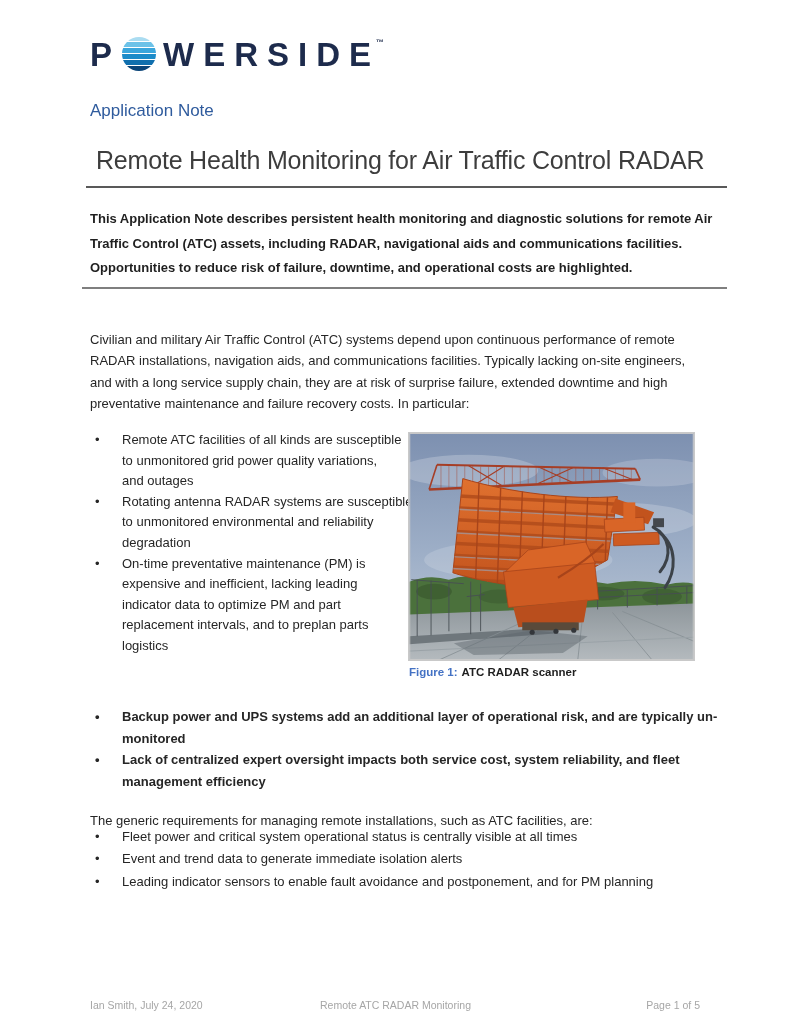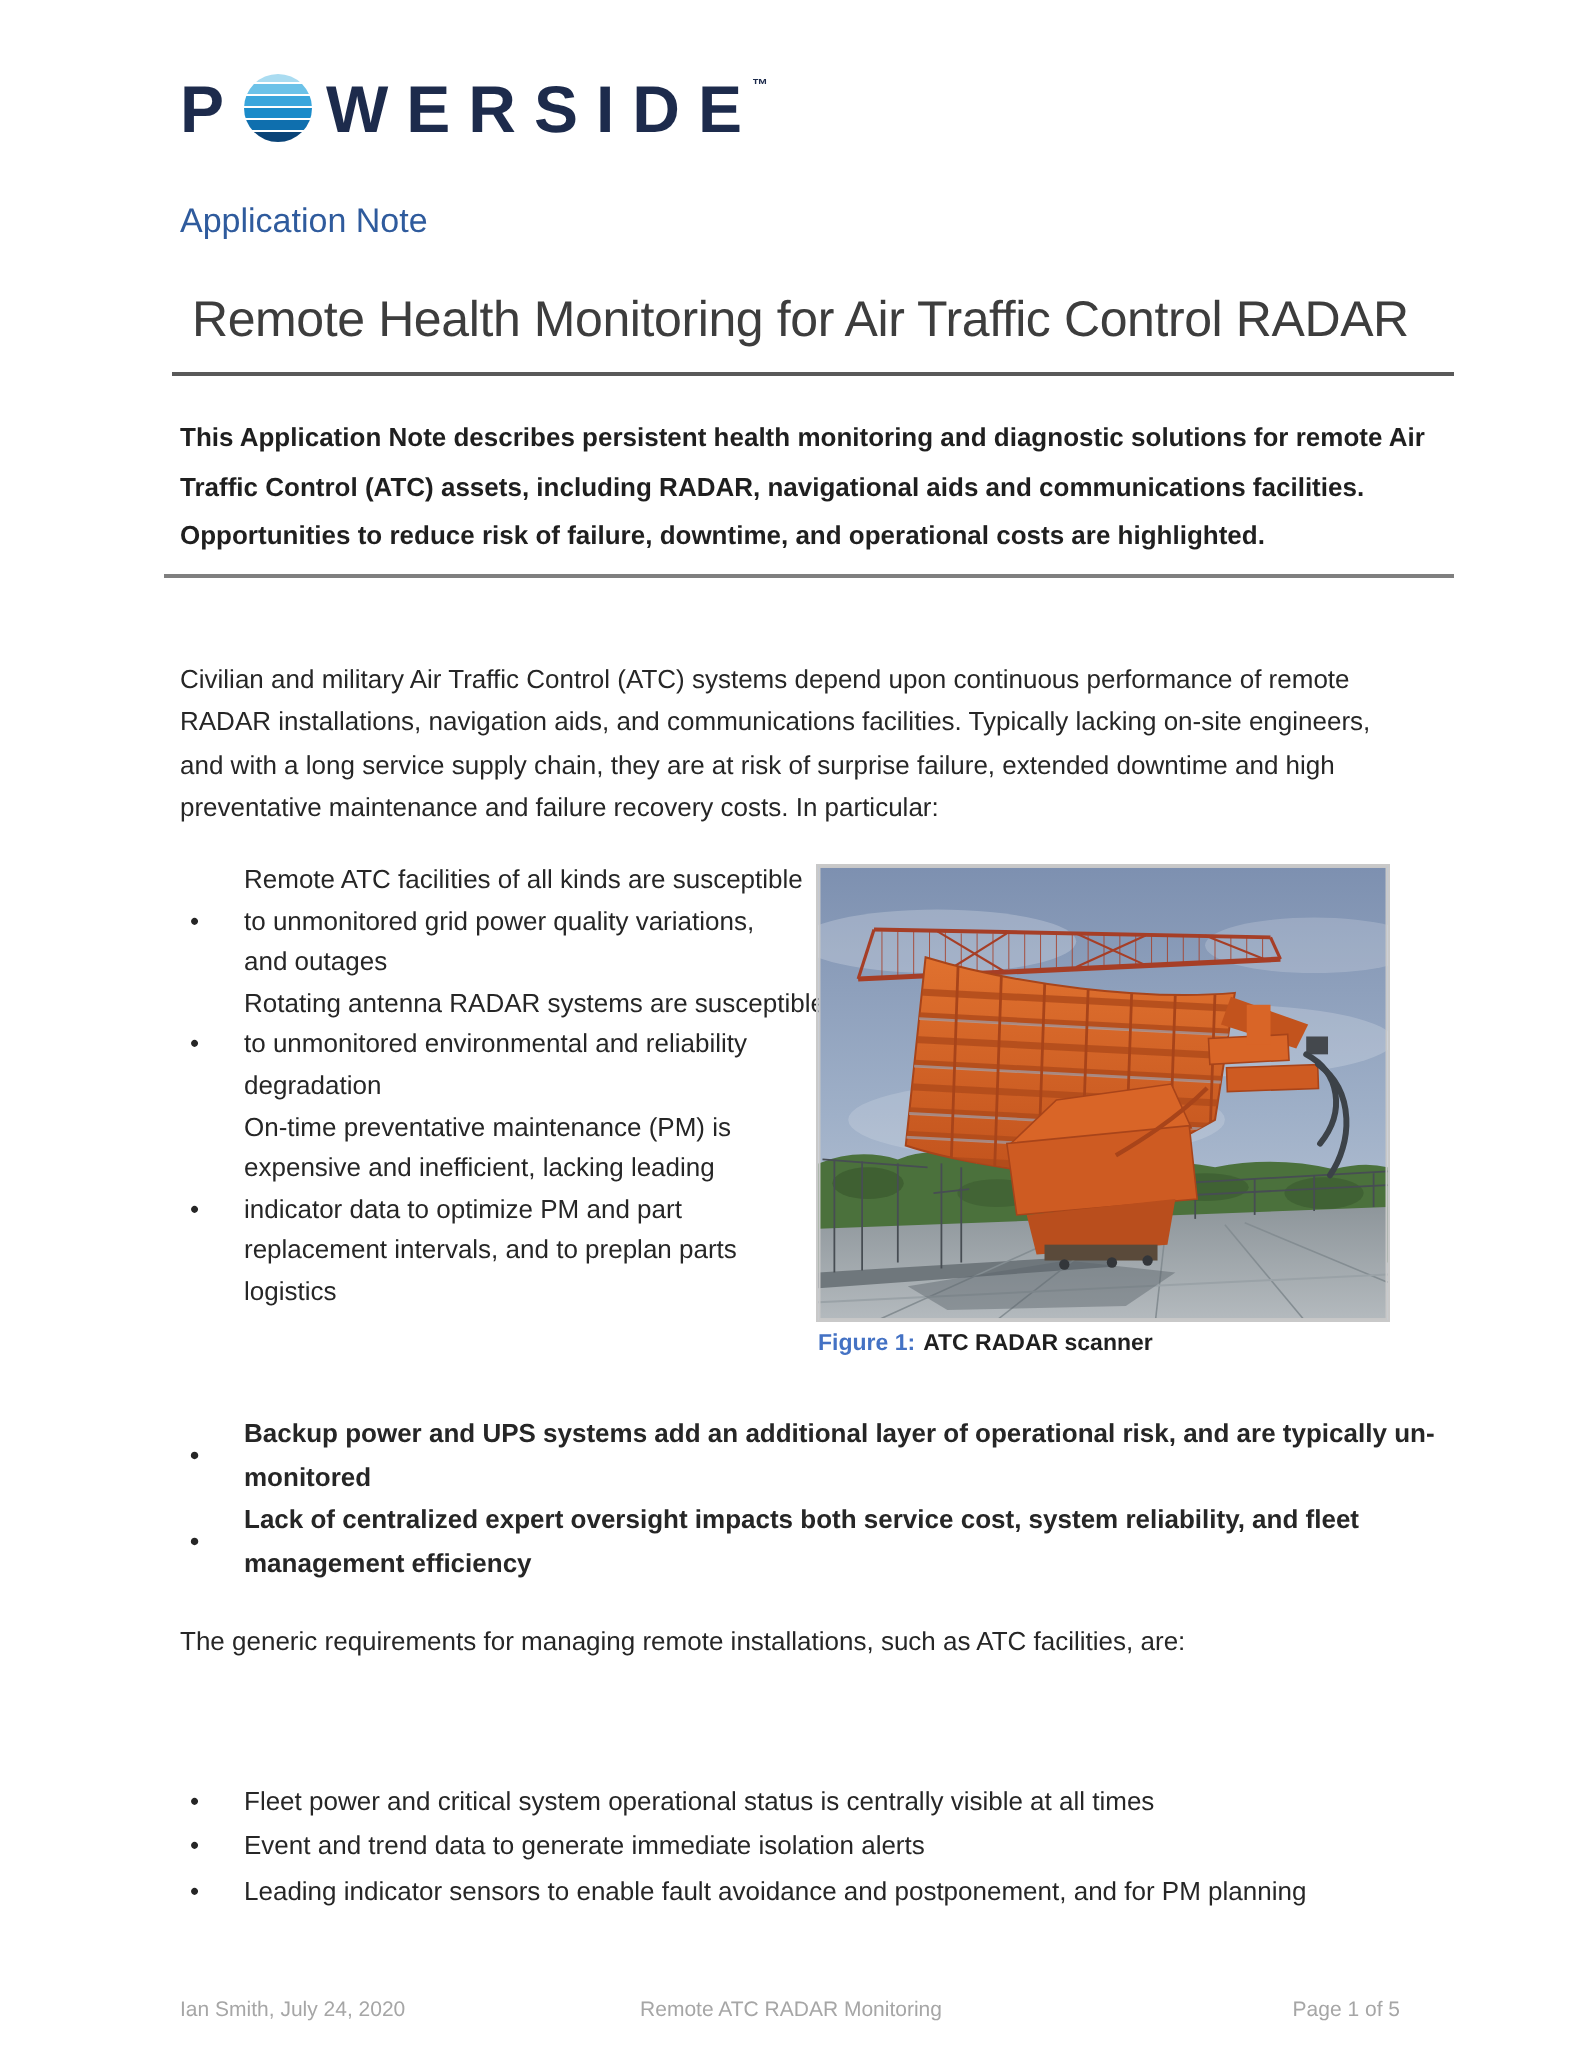--- a/index.html
+++ b/index.html
@@ -23,27 +23,27 @@
   .kicker{position:absolute;left:90px;top:101px;font-size:17px;font-weight:400;color:var(--accent_blue);}
   .doc-title{position:absolute;left:96px;top:146px;width:640px;font-size:25px;font-weight:300;color:#3D3D3D;letter-spacing:-0.2px;}
   .title-rule{position:absolute;left:86px;top:186px;width:641px;height:2px;background:var(--rule_dark);}
   .abstract{position:absolute;left:90px;top:207px;width:648px;font-size:13px;font-weight:700;color:var(--text_dark);line-height:24.6px;white-space:pre-line;}
   .mid-rule{position:absolute;left:82px;top:287px;width:645px;height:2px;background:var(--rule_gray);}
   
   .para{position:absolute;left:90px;width:650px;font-size:13px;line-height:21.3px;color:var(--body_text);white-space:pre-line;}
   .para1{top:329px;}
   .req-intro{top:810px;}
   ul.bullets{list-style:none;}
-  ul.bullets li{display:flex;align-items:center;}
+  ul.bullets li{display:flex;}
   ul.bullets .mk{width:27px;flex:0 0 27px;color:var(--body_text);}
   ul.bullets .mk::before{content:"\2022";font-size:13px;}
   ul.bullets .tx{white-space:pre-line;}
   .bullets-left{position:absolute;left:95px;top:430px;width:322px;font-size:13px;line-height:20.6px;}
   .bullets-full{position:absolute;left:95px;top:706px;width:640px;font-size:13px;line-height:21.5px;font-weight:bold;}
-  .bullets-req{position:absolute;left:95px;top:890px;width:640px;font-size:13px;line-height:22.3px;}
+  .bullets-req{position:absolute;left:95px;top:826px;width:640px;font-size:13px;line-height:22.3px;}
   
   .figure{position:absolute;left:408px;top:432px;width:287px;height:229px;border:1px solid #C9C9C9;}
   .figure svg{display:block;width:100%;height:100%;}
   .figcap{position:absolute;left:409px;top:666px;font-size:11.5px;font-weight:700;}
   .figcap .lbl{color:var(--caption_blue);}
   .figcap .cap{color:var(--text_dark);margin-left:4px;}
   
   .footer{position:absolute;left:0;top:999px;width:791px;font-size:10.5px;color:var(--footer_gray);}
   .footer .fl{position:absolute;left:90px;}
   .footer .fc{position:absolute;left:0;right:0;text-align:center;}

